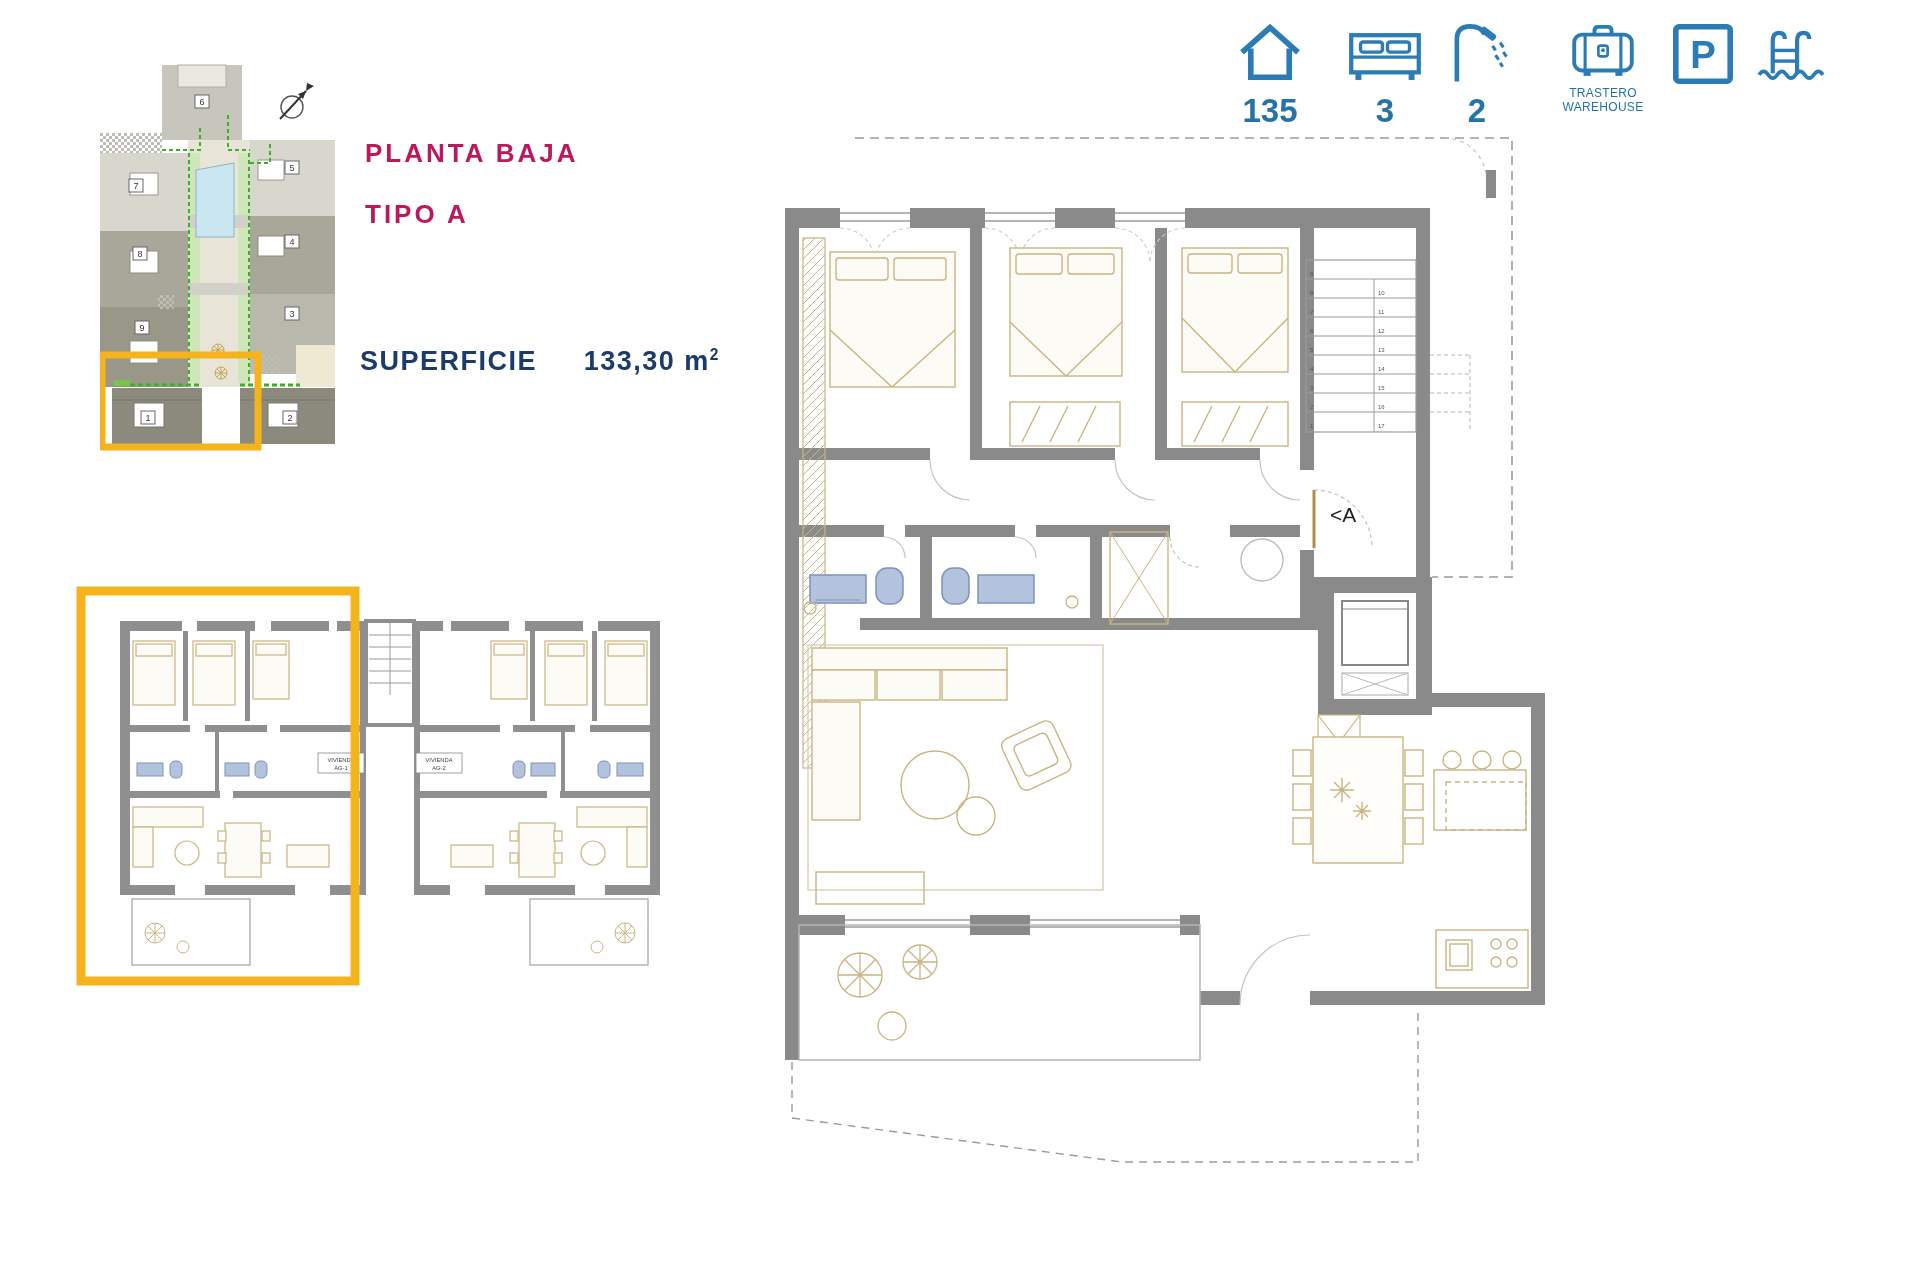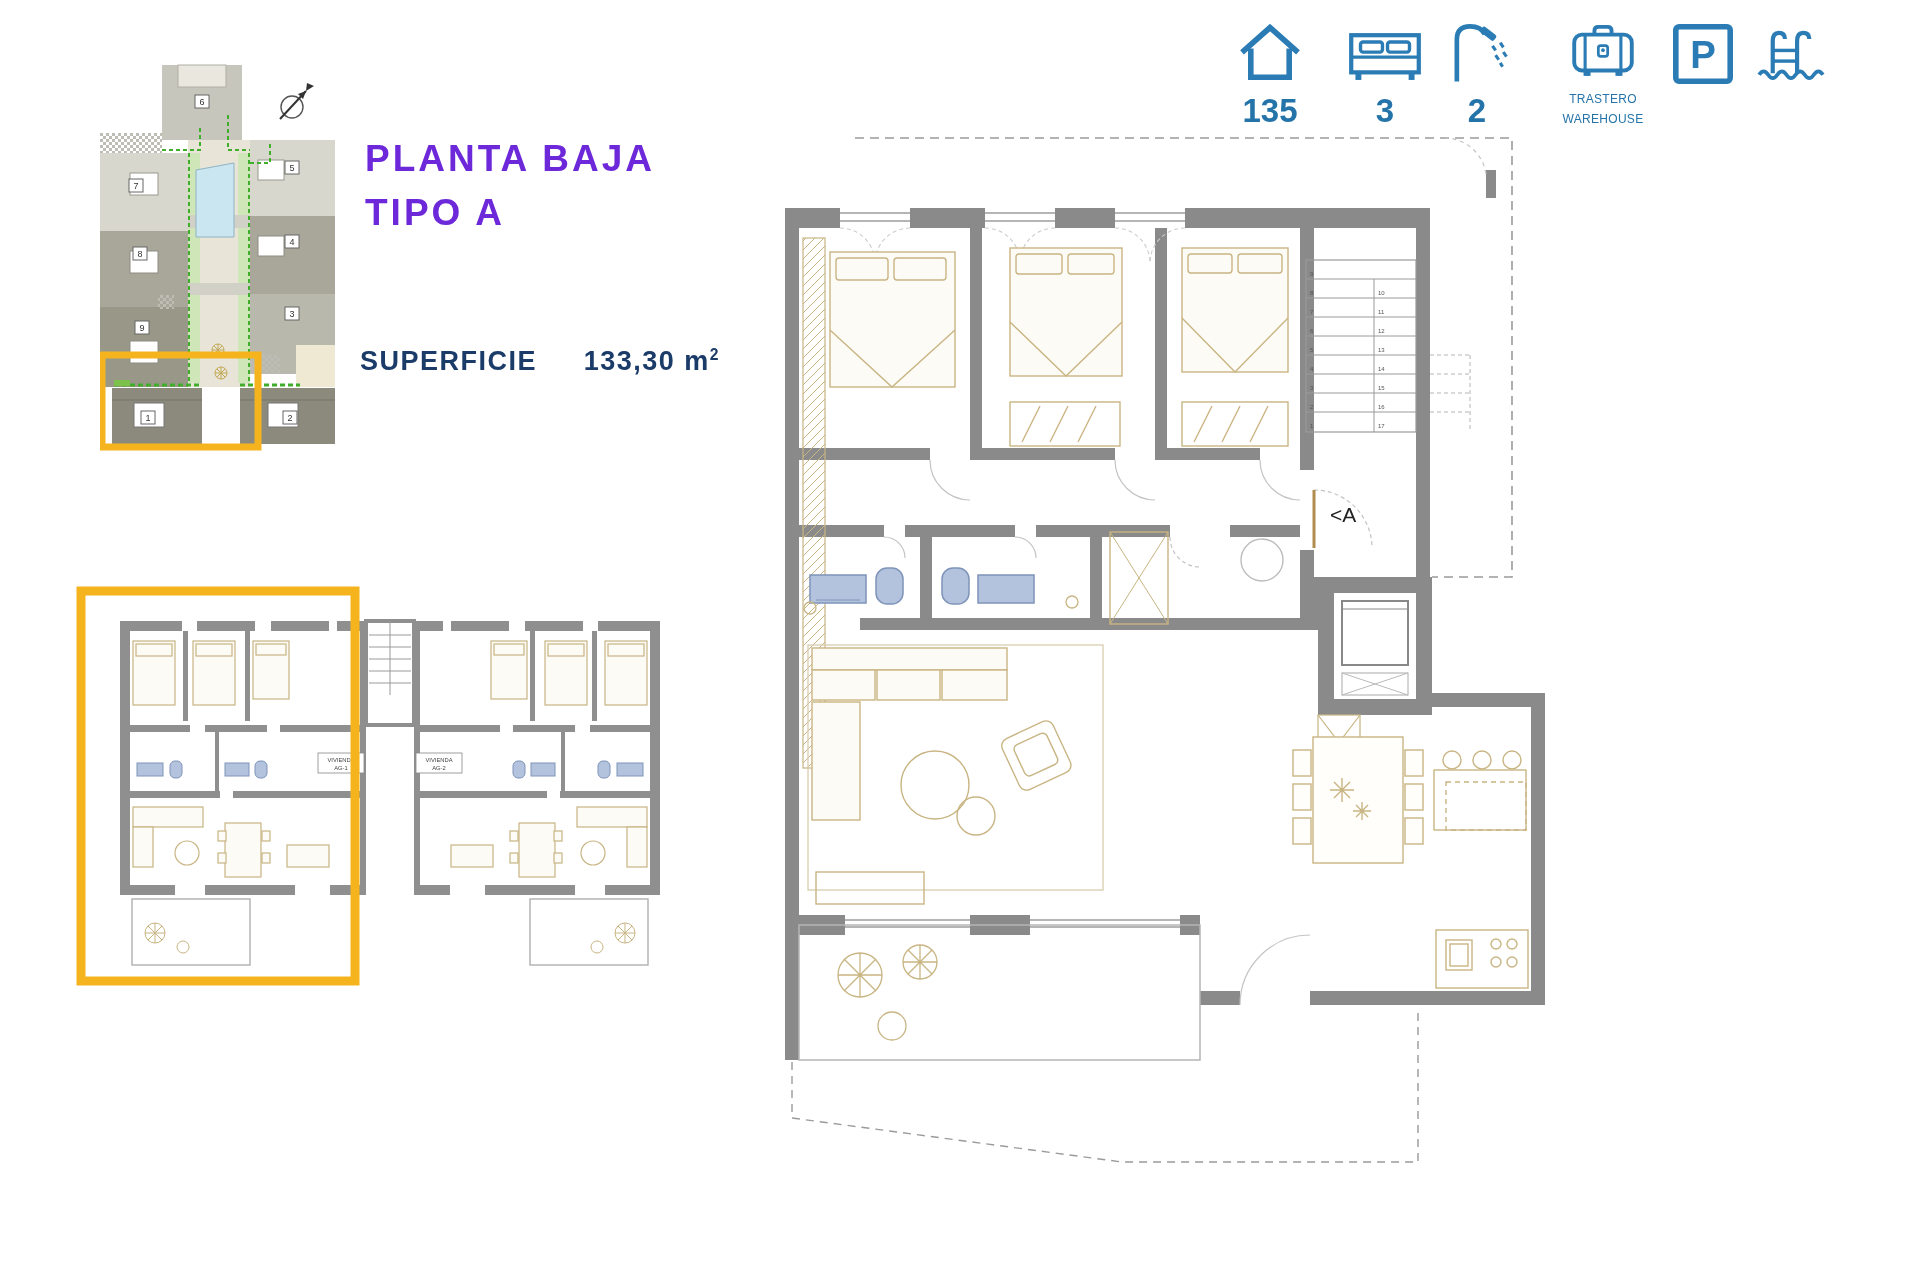--- a/index.html
+++ b/index.html
@@ -1,26 +1,26 @@
 <!DOCTYPE html>
 <html><head>
 <meta charset="utf-8">
 <style>
   html,body{margin:0;padding:0}
   body{width:1920px;height:1280px;position:relative;background:#ffffff;
        font-family:"Liberation Sans",sans-serif;overflow:hidden}
   .abs{position:absolute}
-  .title-line{color:#6d28d9;font-weight:bold;font-size:37px;letter-spacing:3px}
+  .title-line{color:#be185d;font-weight:bold;font-size:26px;letter-spacing:3px}
   .specs{display:flex;flex-direction:column;gap:9px}
   .spec-row{display:flex;width:360px;color:#1b3b69;font-weight:bold;font-size:27px;letter-spacing:1.5px}
   .spec-value{margin-left:auto;text-align:left;white-space:nowrap}
   sup{font-size:58%}
   .amenity{position:absolute;width:130px;text-align:center}
   .amenity .num{color:#2474a9;font-weight:bold;font-size:33px;margin-top:2px}
-  .amenity .small{color:#2474a9;font-size:12px;letter-spacing:.3px;line-height:14px;margin-top:6px}
+  .amenity .small{color:#2474a9;font-size:12px;letter-spacing:.3px;line-height:14px;margin-top:0}
   .amenity .italic{}
   svg text{font-family:"Liberation Sans",sans-serif}
   .stair-num{font-size:6px;fill:#555}
   .site-num{font-size:9px;fill:#333}
   .viv-label{font-size:5.8px;fill:#444;text-anchor:middle}
   .entr{font-size:21px;fill:#222}
 </style>
 </head>
 <body>
 
@@ -124,21 +124,21 @@
     <g>
         <rect x="183" y="356" width="14" height="13" fill="#fff" stroke="#666"></rect>
         <text class="site-num" x="190" y="366" text-anchor="middle">2</text>
       </g>
   </g>
   <rect x="2" y="300" width="156" height="92" fill="none" stroke="#f5b41e" stroke-width="7"></rect>
 </svg>
 
 <div class="abs" style="left:365px;top:138px">
   <div class="title-line">PLANTA BAJA</div>
-  <div class="title-line" style="margin-top:12px">TIPO A</div>
+  <div class="title-line" style="margin-top:30px">TIPO A</div>
 </div>
 
 <div class="abs specs" style="left:360px;top:346px">
   <div class="spec-row">
     <span>SUPERFICIE</span>
     <span class="spec-value"><span>133,30 m</span><sup>2</sup></span>
   </div>
 </div>
 
 <div class="amenity" style="left:1205px;top:22px">

